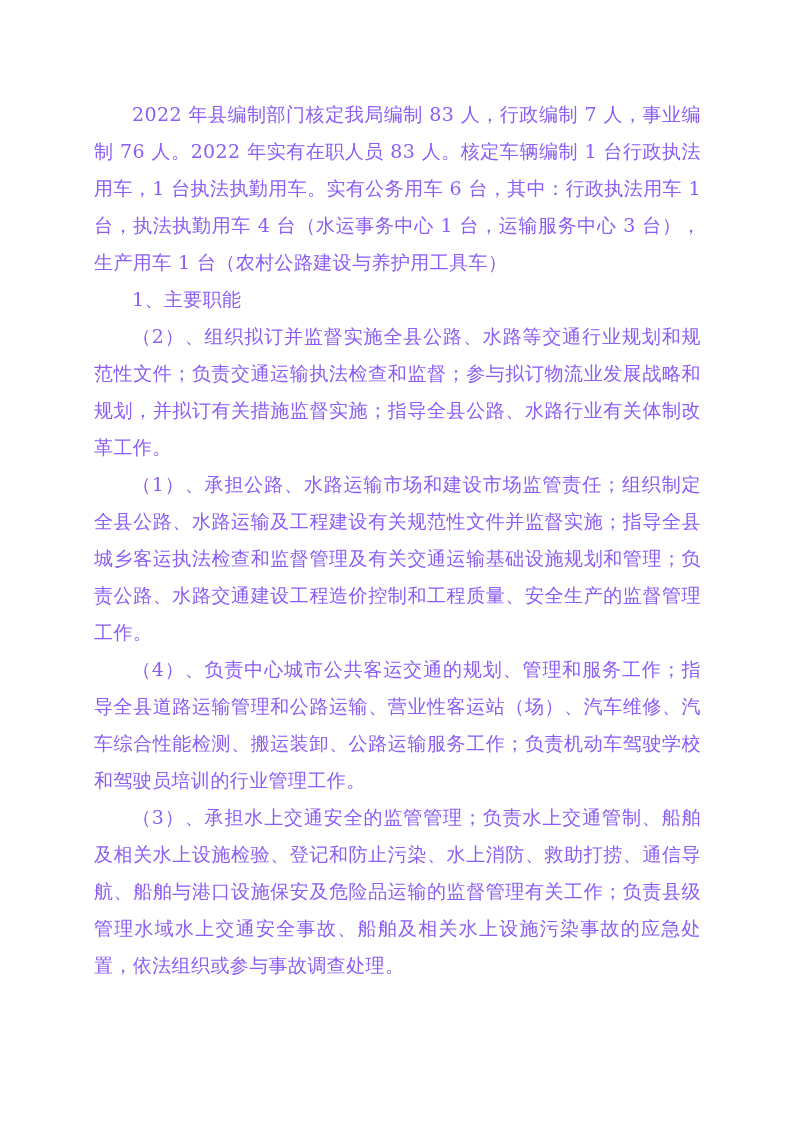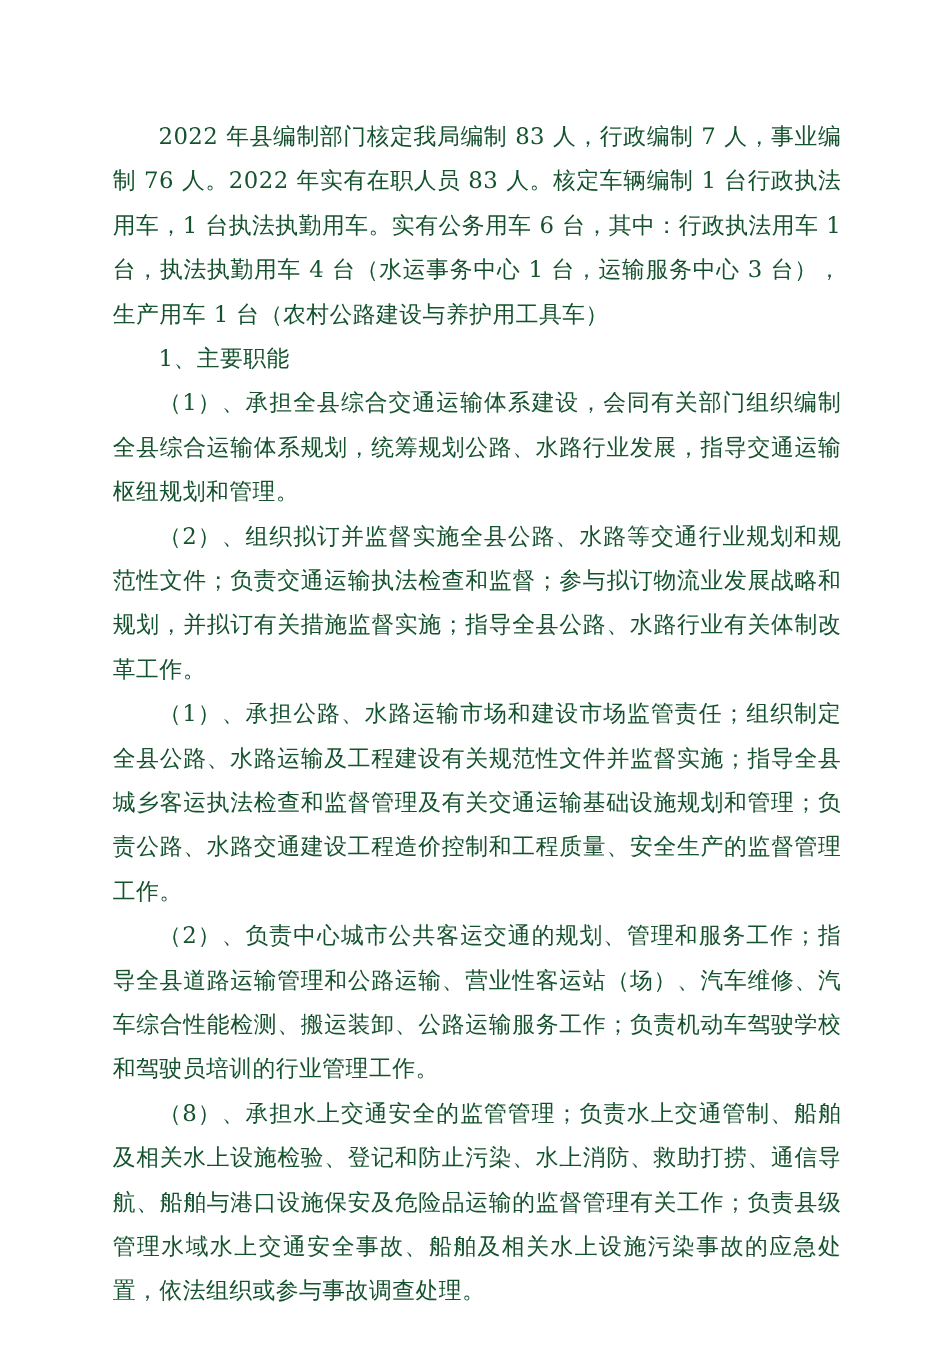--- a/index.html
+++ b/index.html
@@ -15,34 +15,33 @@
     box-sizing: border-box;
     padding: 96px 92px 0 94px;
     overflow: hidden;
     font-family: "DejaVu Serif", "Liberation Serif", serif;
   }
   .content p {
     margin: 0;
     padding: 0;
     font-size: 19px;
     line-height: 37px;
-    color: #14532d;
+    color: #8b5cf6;
     text-align: justify;
     text-justify: inter-ideograph;
     text-indent: 2em;
     word-break: break-all;
     letter-spacing: 0.4px;
   }
 </style>
 </head>
 <body>
 
 <div class="page">
   <div class="content">
     <p>2022 年县编制部门核定我局编制 83 人，行政编制 7 人，事业编制 76 人。2022 年实有在职人员 83 人。核定车辆编制 1 台行政执法用车，1 台执法执勤用车。实有公务用车 6 台，其中：行政执法用车 1 台，执法执勤用车 4 台（水运事务中心 1 台，运输服务中心 3 台），生产用车 1 台（农村公路建设与养护用工具车）</p>
     <p>1、主要职能</p>
-    <p>（1）、承担全县综合交通运输体系建设，会同有关部门组织编制全县综合运输体系规划，统筹规划公路、水路行业发展，指导交通运输枢纽规划和管理。</p>
     <p>（2）、组织拟订并监督实施全县公路、水路等交通行业规划和规范性文件；负责交通运输执法检查和监督；参与拟订物流业发展战略和规划，并拟订有关措施监督实施；指导全县公路、水路行业有关体制改革工作。</p>
     <p>（1）、承担公路、水路运输市场和建设市场监管责任；组织制定全县公路、水路运输及工程建设有关规范性文件并监督实施；指导全县城乡客运执法检查和监督管理及有关交通运输基础设施规划和管理；负责公路、水路交通建设工程造价控制和工程质量、安全生产的监督管理工作。</p>
-    <p>（2）、负责中心城市公共客运交通的规划、管理和服务工作；指导全县道路运输管理和公路运输、营业性客运站（场）、汽车维修、汽车综合性能检测、搬运装卸、公路运输服务工作；负责机动车驾驶学校和驾驶员培训的行业管理工作。</p>
-    <p>（8）、承担水上交通安全的监管管理；负责水上交通管制、船舶及相关水上设施检验、登记和防止污染、水上消防、救助打捞、通信导航、船舶与港口设施保安及危险品运输的监督管理有关工作；负责县级管理水域水上交通安全事故、船舶及相关水上设施污染事故的应急处置，依法组织或参与事故调查处理。</p>
+    <p>（4）、负责中心城市公共客运交通的规划、管理和服务工作；指导全县道路运输管理和公路运输、营业性客运站（场）、汽车维修、汽车综合性能检测、搬运装卸、公路运输服务工作；负责机动车驾驶学校和驾驶员培训的行业管理工作。</p>
+    <p>（3）、承担水上交通安全的监管管理；负责水上交通管制、船舶及相关水上设施检验、登记和防止污染、水上消防、救助打捞、通信导航、船舶与港口设施保安及危险品运输的监督管理有关工作；负责县级管理水域水上交通安全事故、船舶及相关水上设施污染事故的应急处置，依法组织或参与事故调查处理。</p>
   </div>
 </div>
 
 </body></html>

